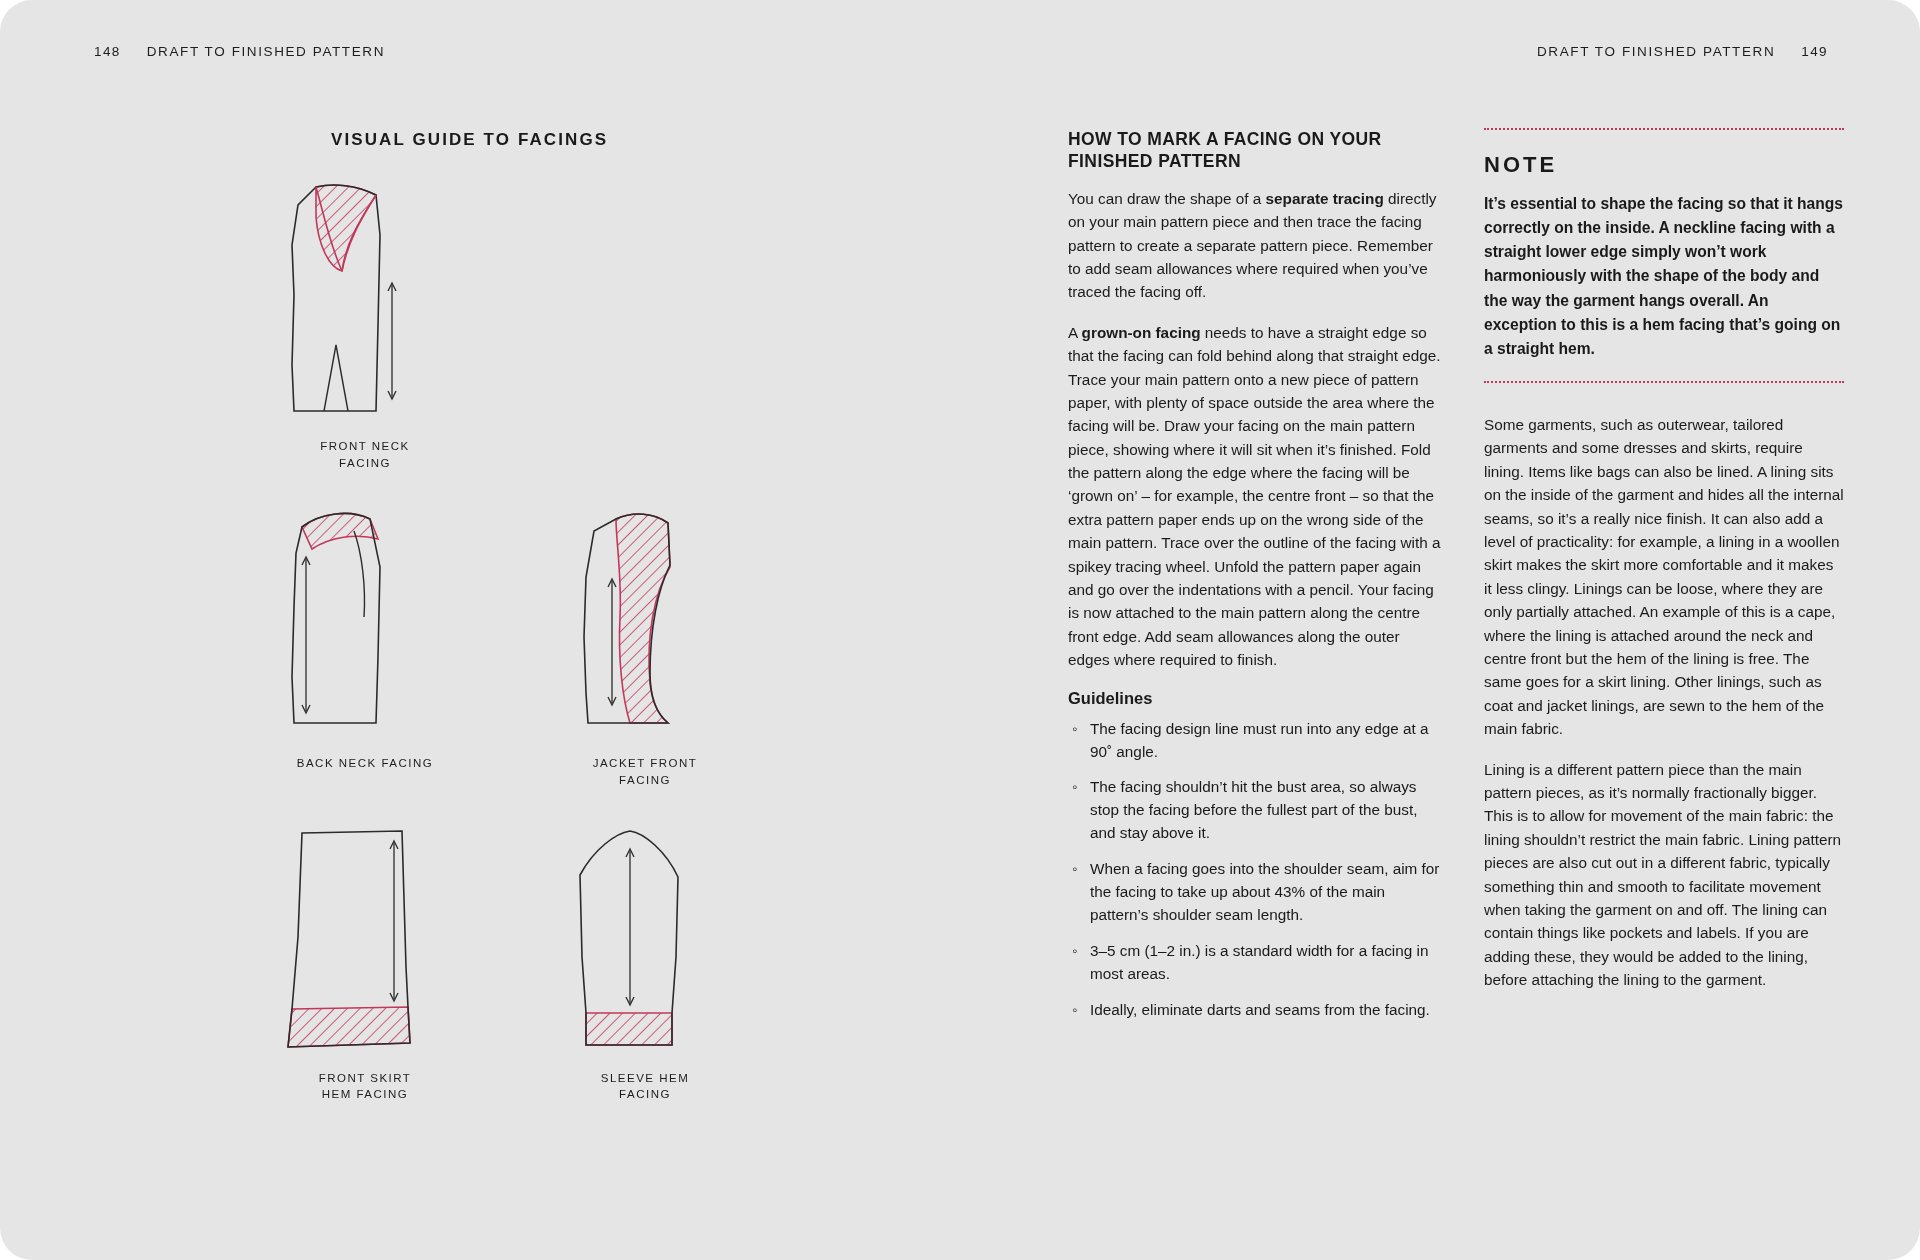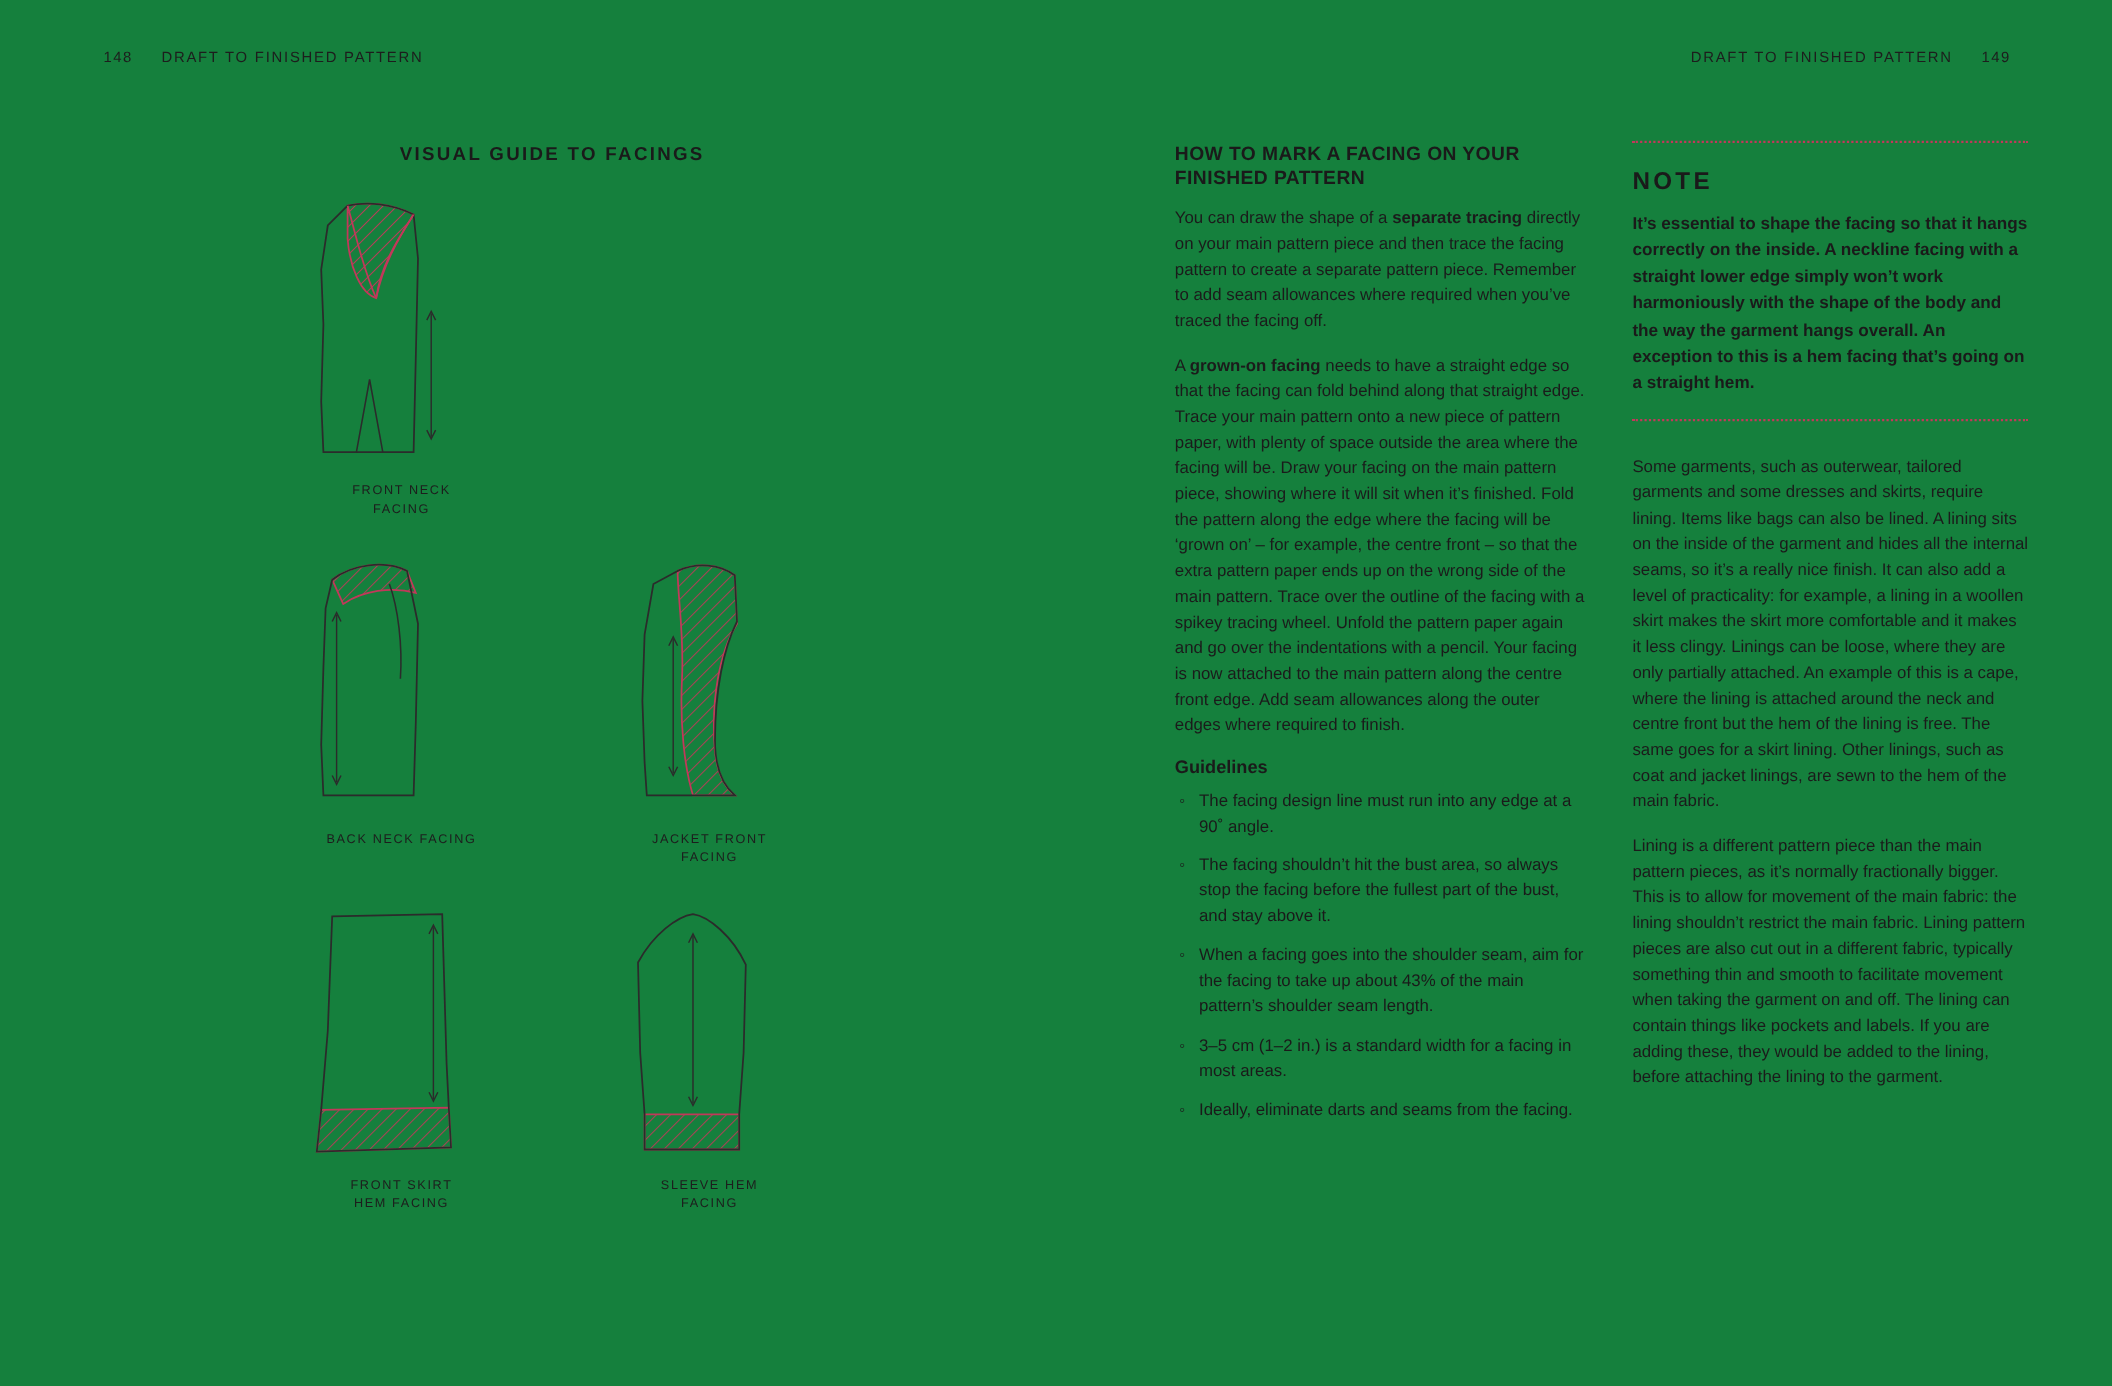--- a/index.html
+++ b/index.html
@@ -11,21 +11,22 @@
     width: 1920px;
     height: 1260px;
     font-family: "Liberation Sans", sans-serif;
     color: #1a1a1a;
     position: relative;
     overflow: hidden;
   }
   .page {
     position: absolute;
     inset: 0;
-    background: #15803d;
+    background: #e5e5e5;
+    border-radius: 32px;
   }
 
   
   .runhead {
     position: absolute;
     top: 44px;
     font-size: 13.5px;
     letter-spacing: 1.6px;
     text-transform: uppercase;
     color: #1d1d1d;
@@ -36,24 +37,24 @@
   .runhead-left { left: 94px; }
   .runhead-right { right: 92px; }
   .folio {
     font-size: 13.5px;
     letter-spacing: 1.4px;
   }
 
   
   .guide-title {
     position: absolute;
-    left: 342px;
+    left: 331px;
     top: 130px;
     width: 320px;
-    text-align: center;
+    text-align: left;
     font-size: 17px;
     font-weight: bold;
     letter-spacing: 2.1px;
   }
   .figgrid {
     position: absolute;
     left: 240px;
     top: 175px;
     width: 530px;
   }

